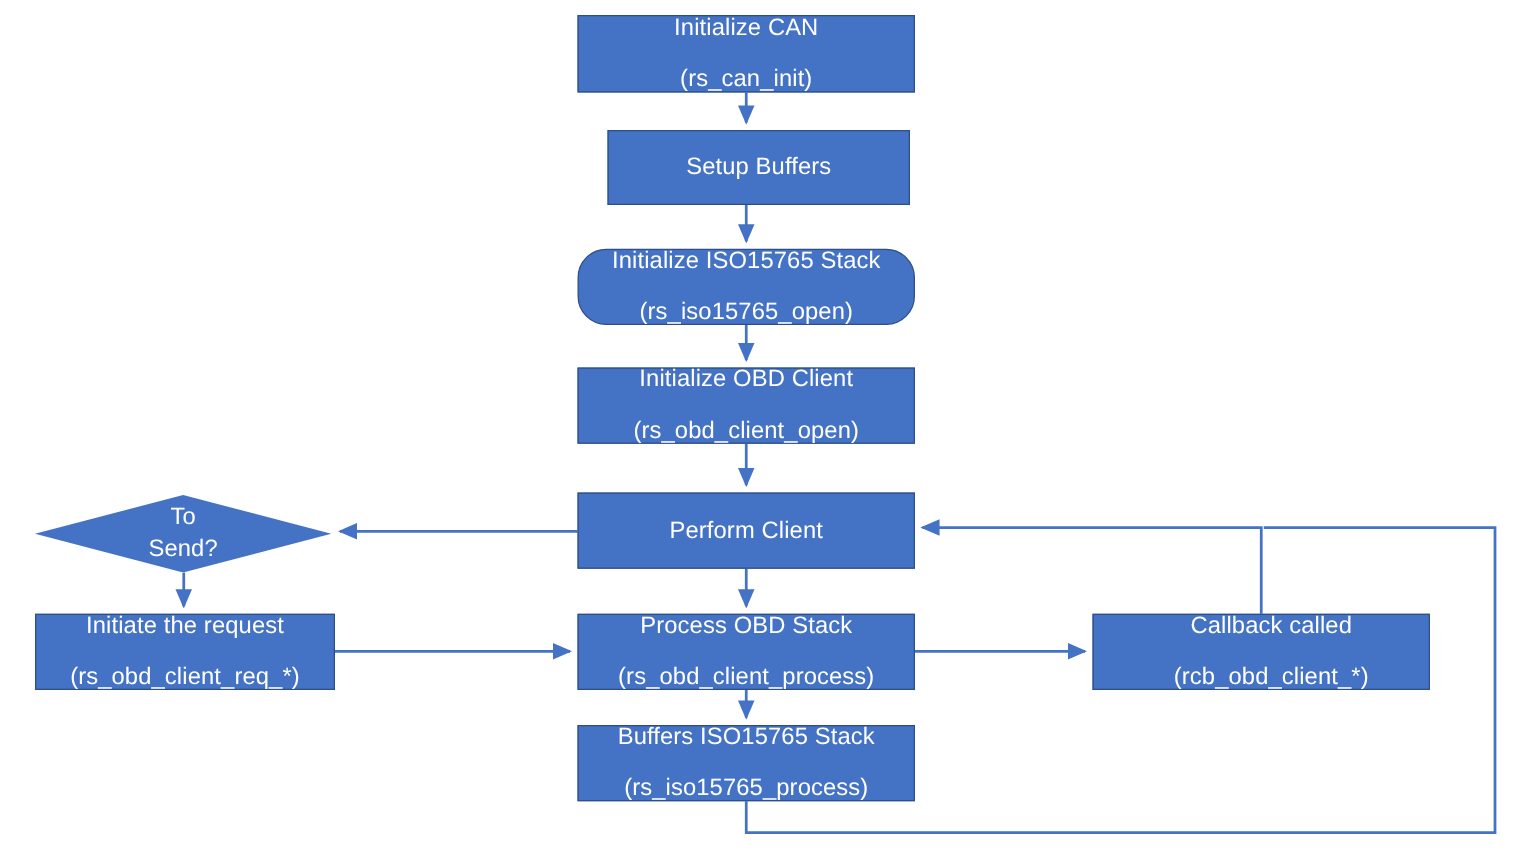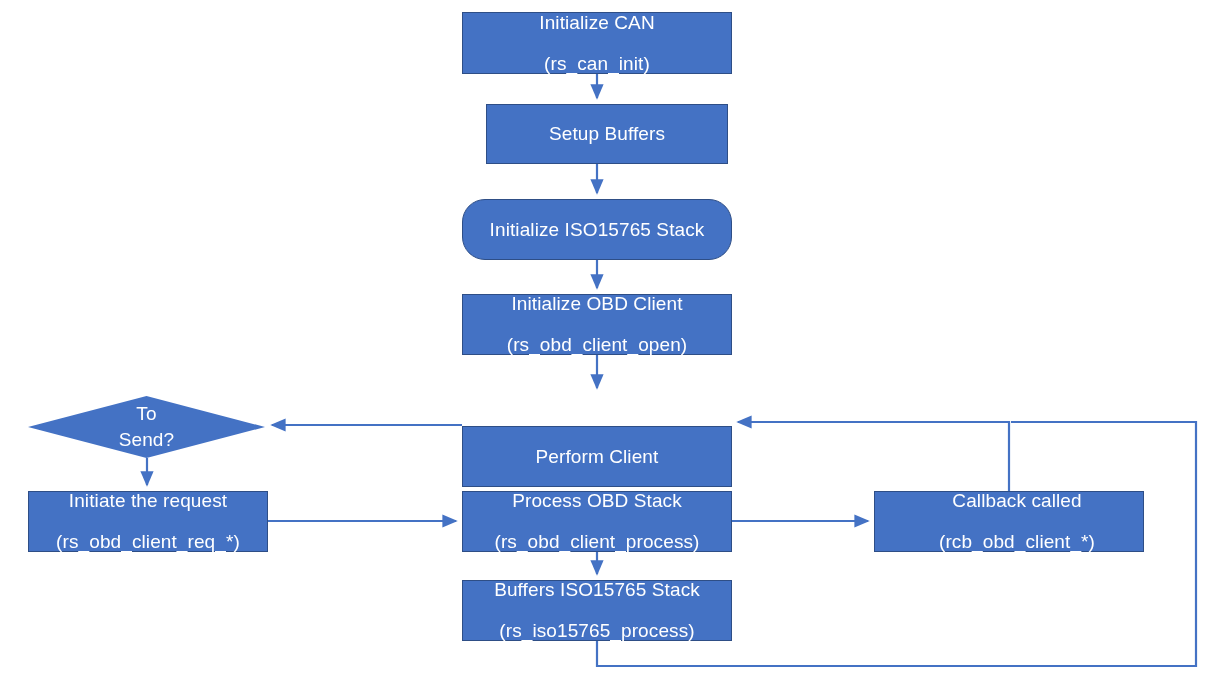--- a/index.html
+++ b/index.html
@@ -97,26 +97,27 @@
   <div id="node-layer">
       <div class="node rect" style="left: 462px; top: 12px; width: 270px; height: 62px;">
         <span class="lbl">Initialize CAN</span>
         <span class="lbl">(rs_can_init)</span>
       </div>
       <div class="node rect" style="left: 462px; top: 104px; width: 242px; height: 60px; margin-left: 24px;">
         <span class="lbl">Setup Buffers</span>
       </div>
       <div class="node rect" style="left: 462px; top: 199px; width: 270px; height: 61px; border-radius: 23px;">
         <span class="lbl">Initialize ISO15765 Stack</span>
+        <span class="lbl">(rs_iso15765_open)</span>
       </div>
       <div class="node rect" style="left: 462px; top: 294px; width: 270px; height: 61px;">
         <span class="lbl">Initialize OBD Client</span>
         <span class="lbl">(rs_obd_client_open)</span>
       </div>
-      <div class="node rect" style="left: 462px; top: 394px; width: 270px; height: 61px; margin-top: 32px;">
+      <div class="node rect" style="left: 462px; top: 394px; width: 270px; height: 61px;">
         <span class="lbl">Perform Client</span>
       </div>
       <div class="node diamond" style="left: 28px; top: 396px; width: 237px; height: 62px;">
         <div class="dia-shape"></div>
         <span class="lbl">To</span>
         <span class="lbl">Send?</span>
       </div>
       <div class="node rect" style="left: 28px; top: 491px; width: 240px; height: 61px; align-items: center;">
         <span class="lbl">Initiate the request</span>
         <span class="lbl">(rs_obd_client_req_*)</span>

